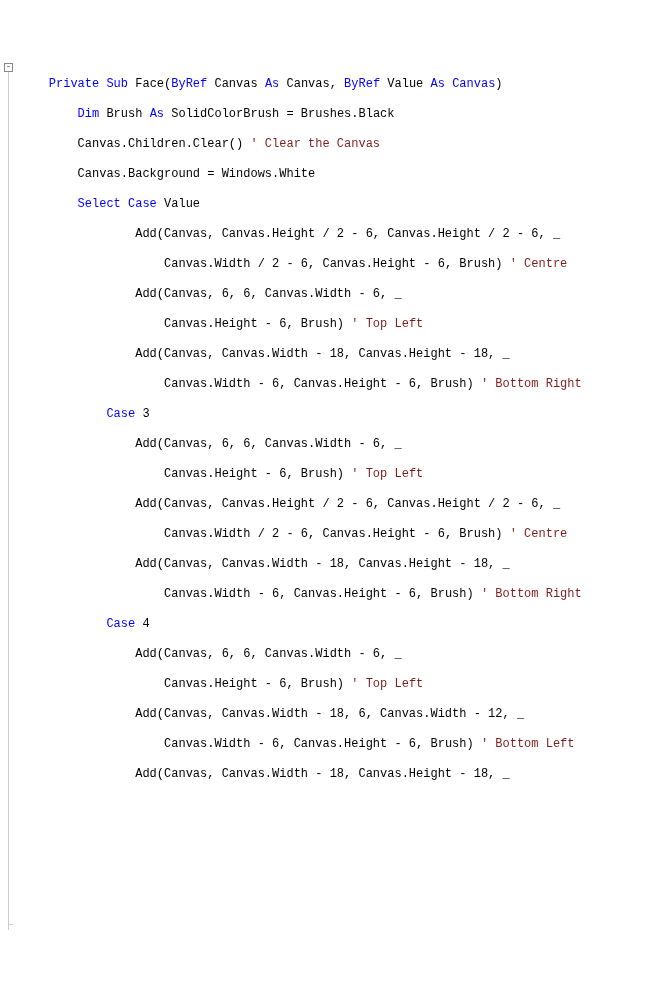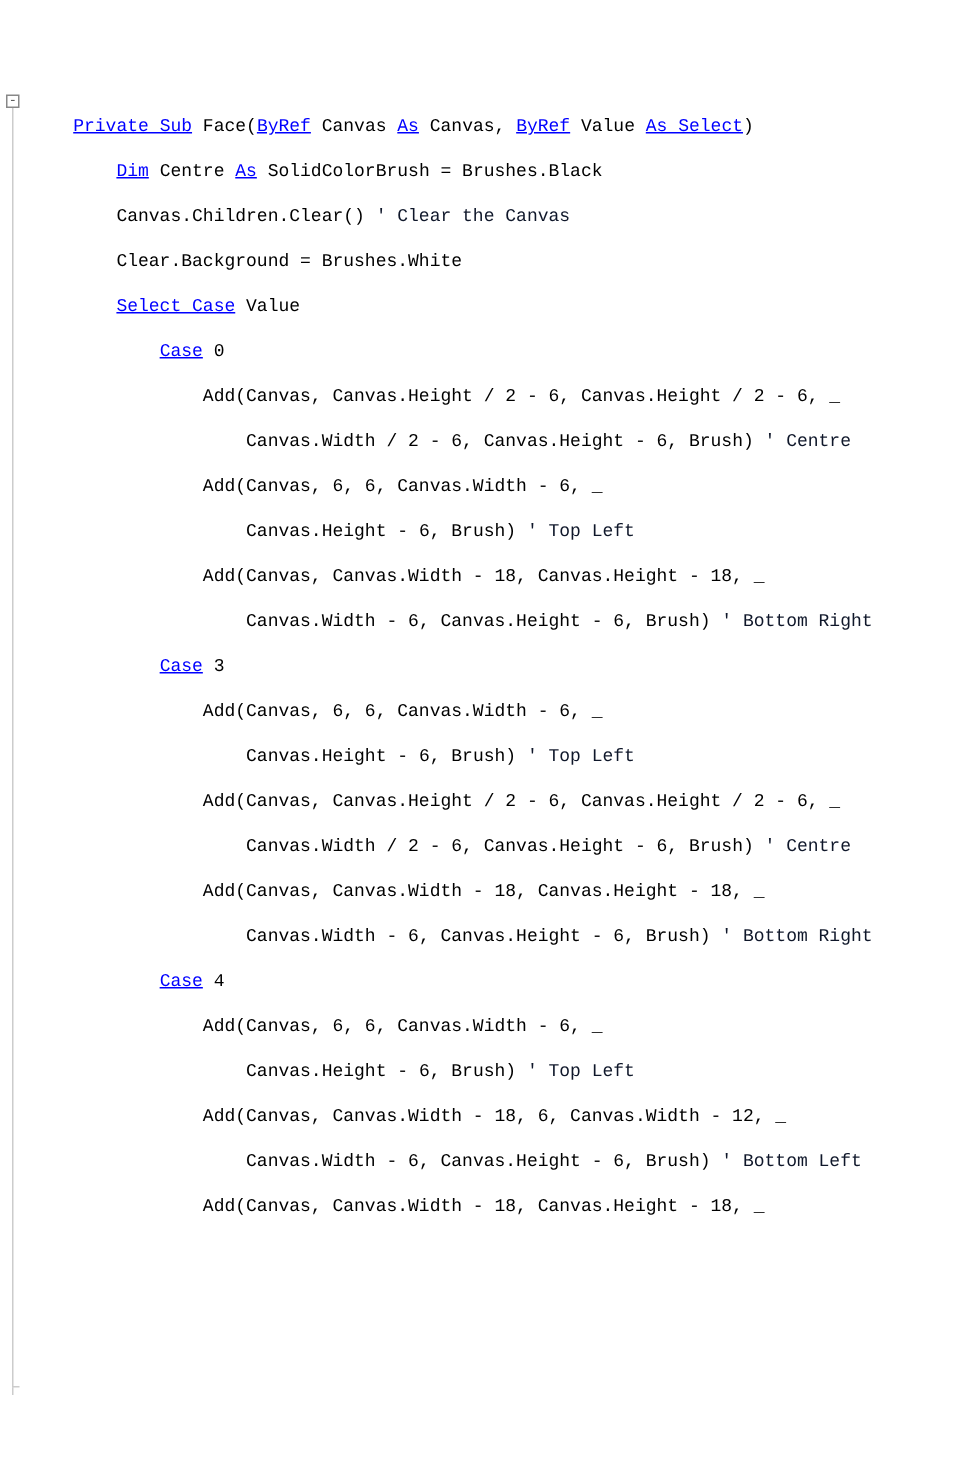--- a/index.html
+++ b/index.html
@@ -39,42 +39,41 @@
   }
   .gutter-line {
     position: absolute;
     left: 8px;
     width: 1px;
     background: #cccccc;
   }
   .code {
     padding: 2px 0 2px 2px;
   }
-  .kw { color: #0000ff; text-decoration: underline; }
-  .cm { color: #0f172a; }
+  .kw { color: #0000ff; }
+  .cm { color: #7f1d1d; }
   .line { display: block; height: 15px; }
 </style>
 </head>
 <body>
 
 
 
 <div class="code-container">
   <div class="gutter">
     <div class="gutter-box" style="top:3px;">-</div>
     <div class="gutter-line" style="top:12px; height:858px;"></div>
     <div class="gutter-box" style="top:860px; border:0; width:5px; left:8px; border-left:1px solid #cccccc; border-bottom:1px solid #cccccc; height:5px;"></div>
   </div>
   <div class="code">
-<span class="line">    <span class="kw">Private Sub</span><span> Face(</span><span class="kw">ByRef</span><span> Canvas </span><span class="kw">As</span><span> Canvas, </span><span class="kw">ByRef</span><span> Value </span><span class="kw">As Select</span><span>)</span></span>
-<span class="line">        <span class="kw">Dim</span><span> Centre </span><span class="kw">As</span><span> SolidColorBrush = Brushes.Black</span></span>
+<span class="line">    <span class="kw">Private Sub</span><span> Face(</span><span class="kw">ByRef</span><span> Canvas </span><span class="kw">As</span><span> Canvas, </span><span class="kw">ByRef</span><span> Value </span><span class="kw">As Canvas</span><span>)</span></span>
+<span class="line">        <span class="kw">Dim</span><span> Brush </span><span class="kw">As</span><span> SolidColorBrush = Brushes.Black</span></span>
 <span class="line">        <span>Canvas.Children.Clear() </span><span class="cm">' Clear the Canvas</span></span>
-<span class="line">        <span>Clear.Background = Brushes.White</span></span>
+<span class="line">        <span>Canvas.Background = Windows.White</span></span>
 <span class="line">        <span class="kw">Select Case</span><span> Value</span></span>
-<span class="line">            <span class="kw">Case</span><span> 0</span></span>
 <span class="line">                <span>Add(Canvas, Canvas.Height / 2 - 6, Canvas.Height / 2 - 6, _</span></span>
 <span class="line">                    <span>Canvas.Width / 2 - 6, Canvas.Height - 6, Brush) </span><span class="cm">' Centre</span></span>
 <span class="line">                <span>Add(Canvas, 6, 6, Canvas.Width - 6, _</span></span>
 <span class="line">                    <span>Canvas.Height - 6, Brush) </span><span class="cm">' Top Left</span></span>
 <span class="line">                <span>Add(Canvas, Canvas.Width - 18, Canvas.Height - 18, _</span></span>
 <span class="line">                    <span>Canvas.Width - 6, Canvas.Height - 6, Brush) </span><span class="cm">' Bottom Right</span></span>
 <span class="line">            <span class="kw">Case</span><span> 3</span></span>
 <span class="line">                <span>Add(Canvas, 6, 6, Canvas.Width - 6, _</span></span>
 <span class="line">                    <span>Canvas.Height - 6, Brush) </span><span class="cm">' Top Left</span></span>
 <span class="line">                <span>Add(Canvas, Canvas.Height / 2 - 6, Canvas.Height / 2 - 6, _</span></span>

